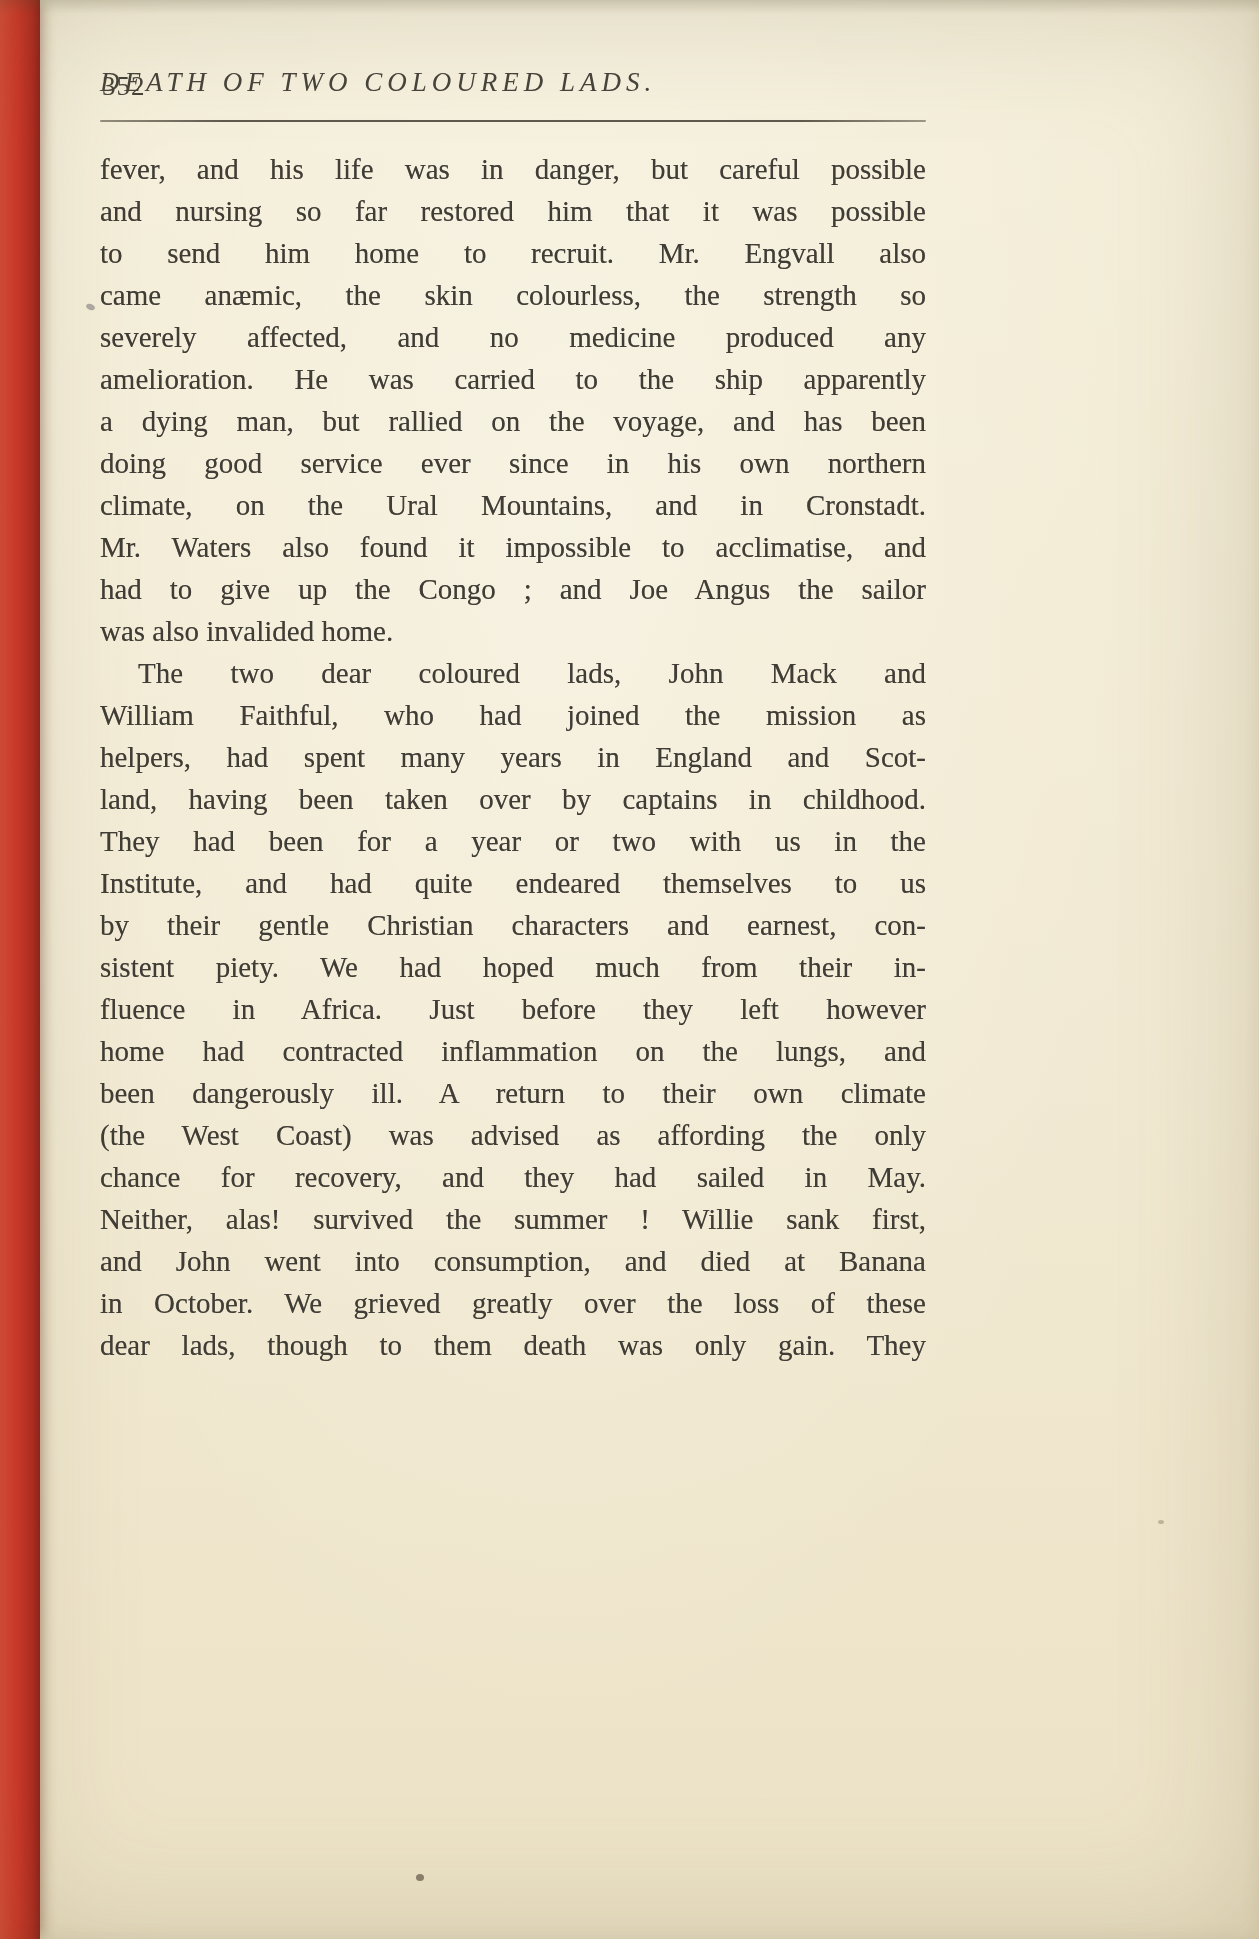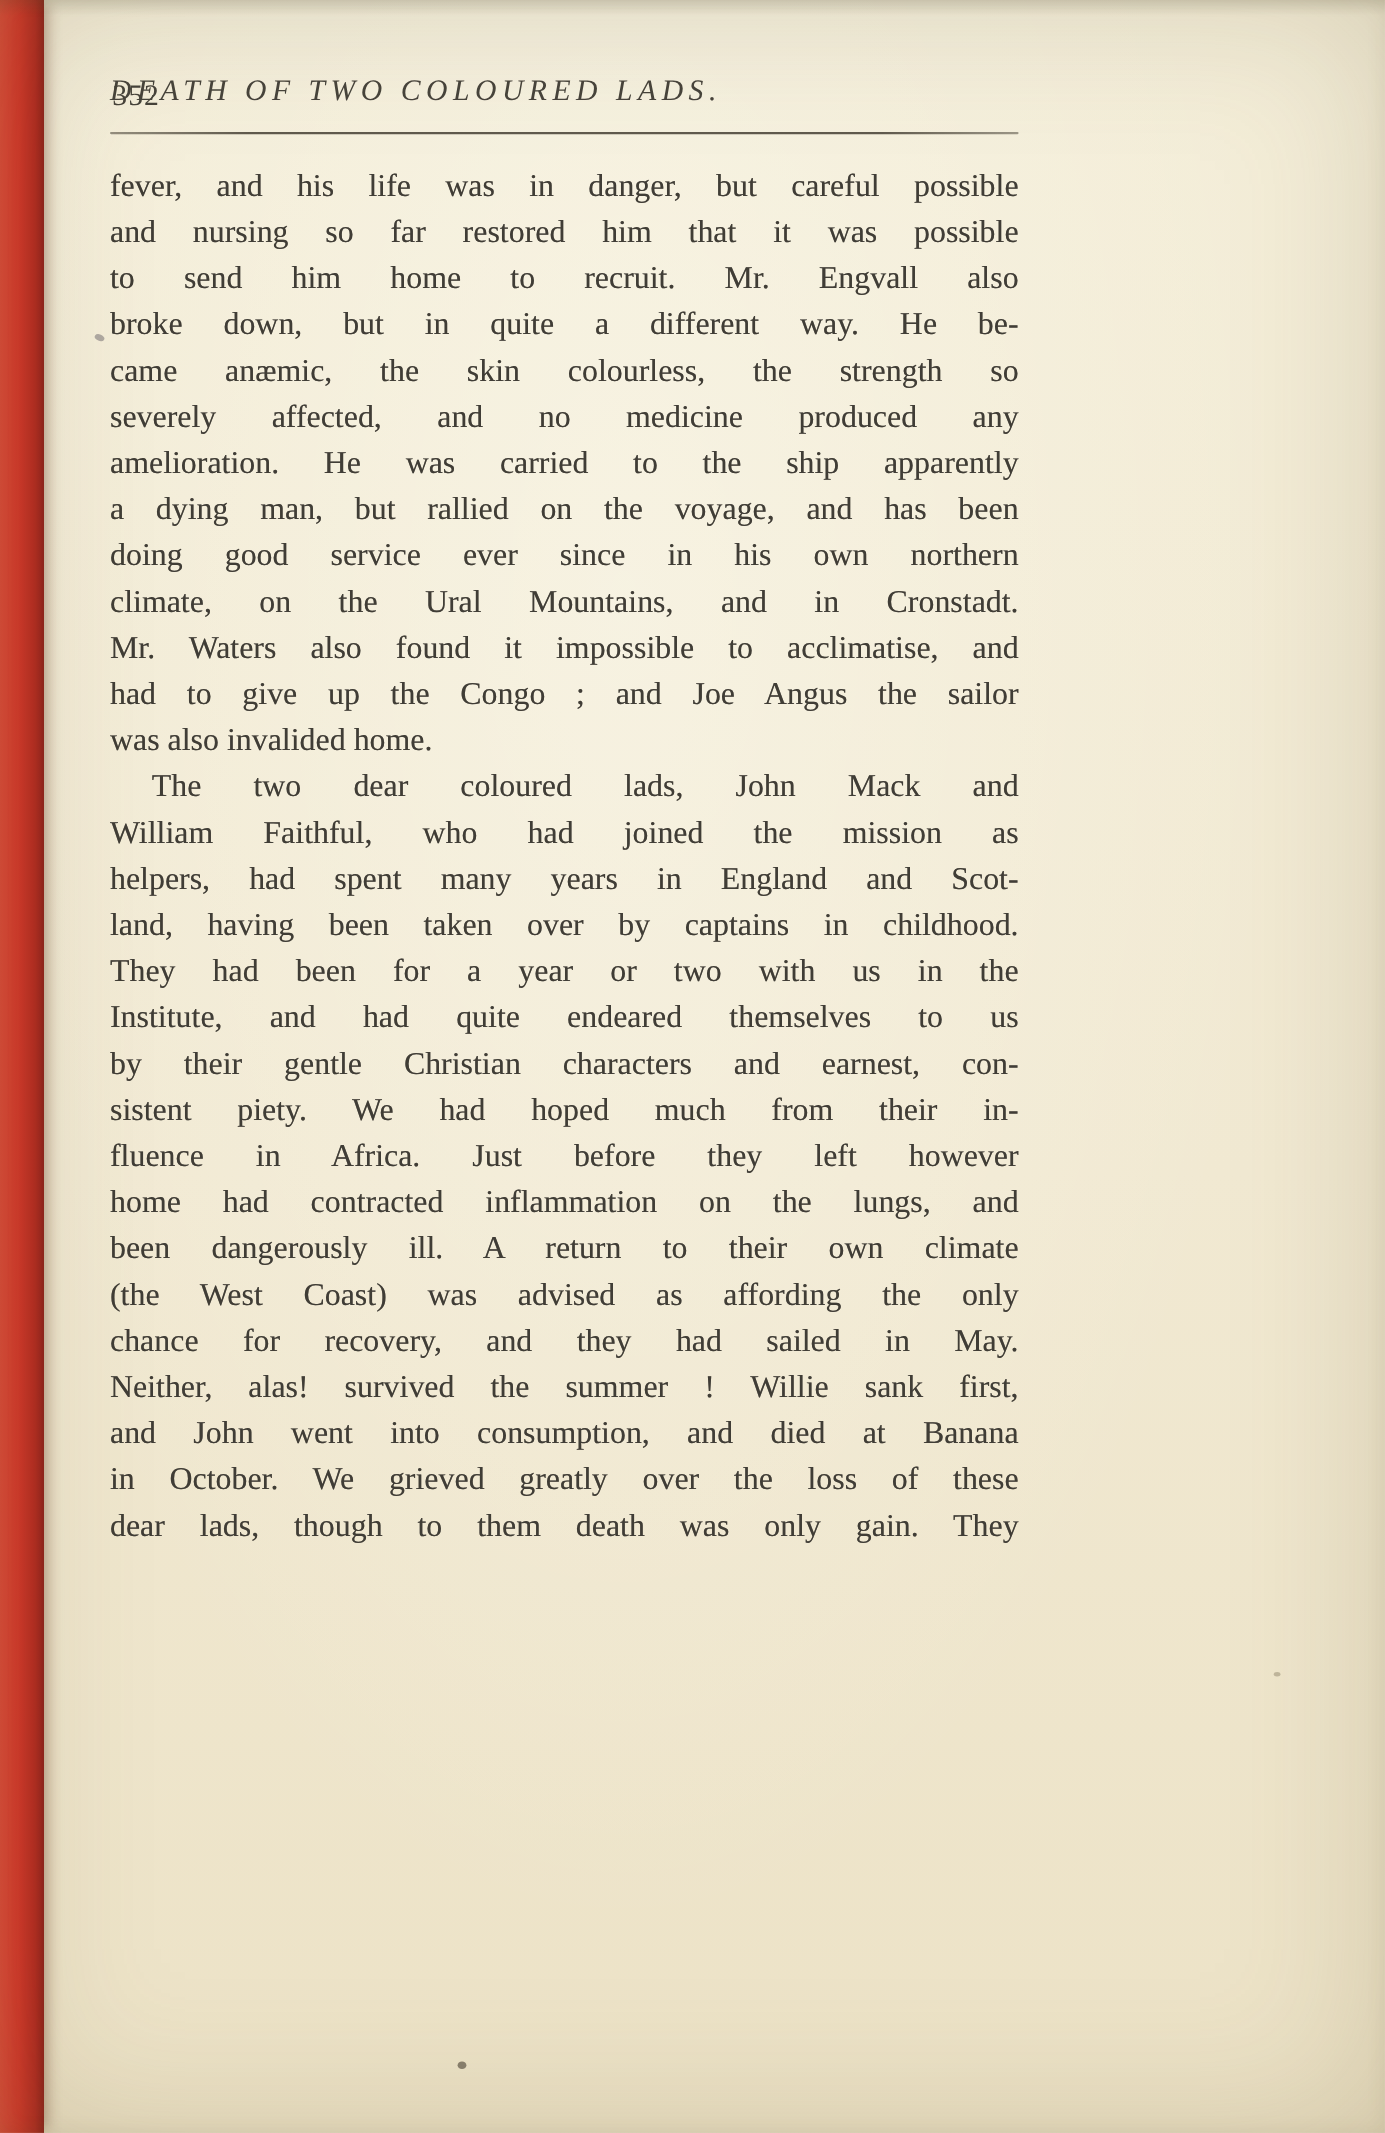--- a/index.html
+++ b/index.html
@@ -133,21 +133,20 @@
       <span class="running-title">DEATH OF TWO COLOURED LADS.</span>
     </header>
 
     <div class="rule"></div>
 
     <main class="body-text" id="body-text">
         <div class="paragraph">
           <div class="text-line">fever, and his life was in danger, but careful possible</div>
           <div class="text-line">and nursing so far restored him that it was possible</div>
           <div class="text-line">to send him home to recruit.  Mr. Engvall also</div>
-          <div class="text-line">broke down, but in quite a different way.  He be-</div>
           <div class="text-line">came anæmic, the skin colourless, the strength so</div>
           <div class="text-line">severely affected, and no medicine produced any</div>
           <div class="text-line">amelioration.  He was carried to the ship apparently</div>
           <div class="text-line">a dying man, but rallied on the voyage, and has been</div>
           <div class="text-line">doing good service ever since in his own northern</div>
           <div class="text-line">climate, on the Ural Mountains, and in Cronstadt.</div>
           <div class="text-line">Mr. Waters also found it impossible to acclimatise, and</div>
           <div class="text-line">had to give up the Congo ; and Joe Angus the sailor</div>
           <div class="text-line no-justify">was also invalided home.</div>
         </div>

